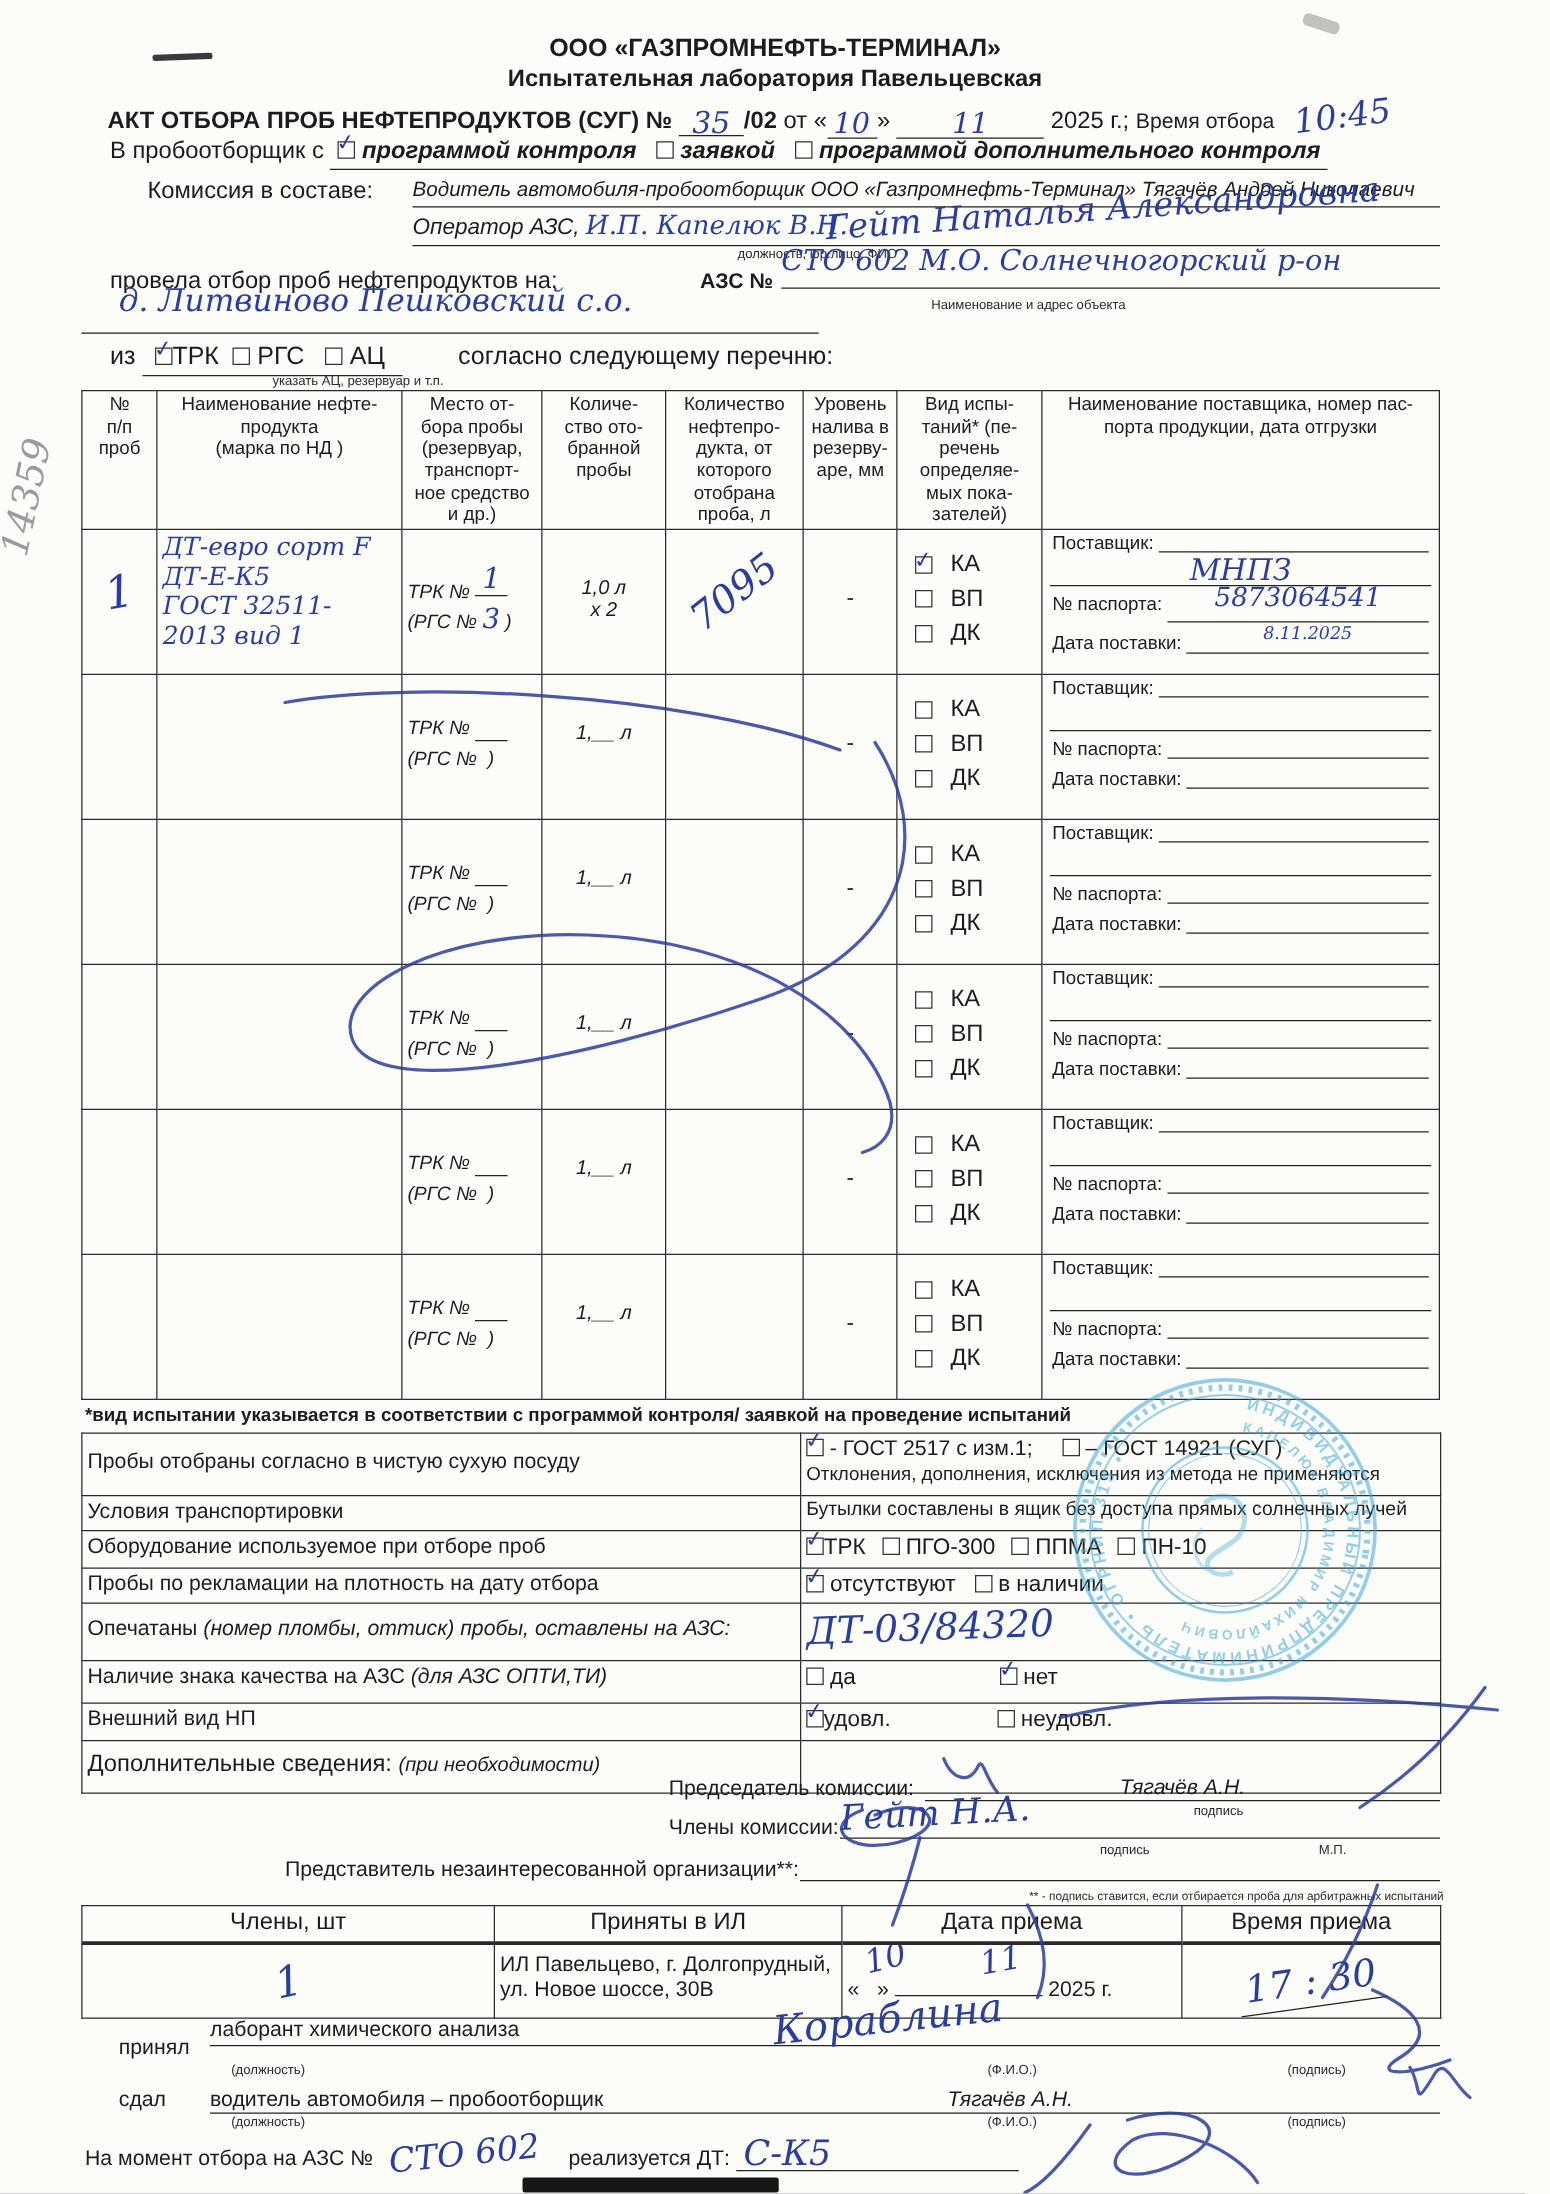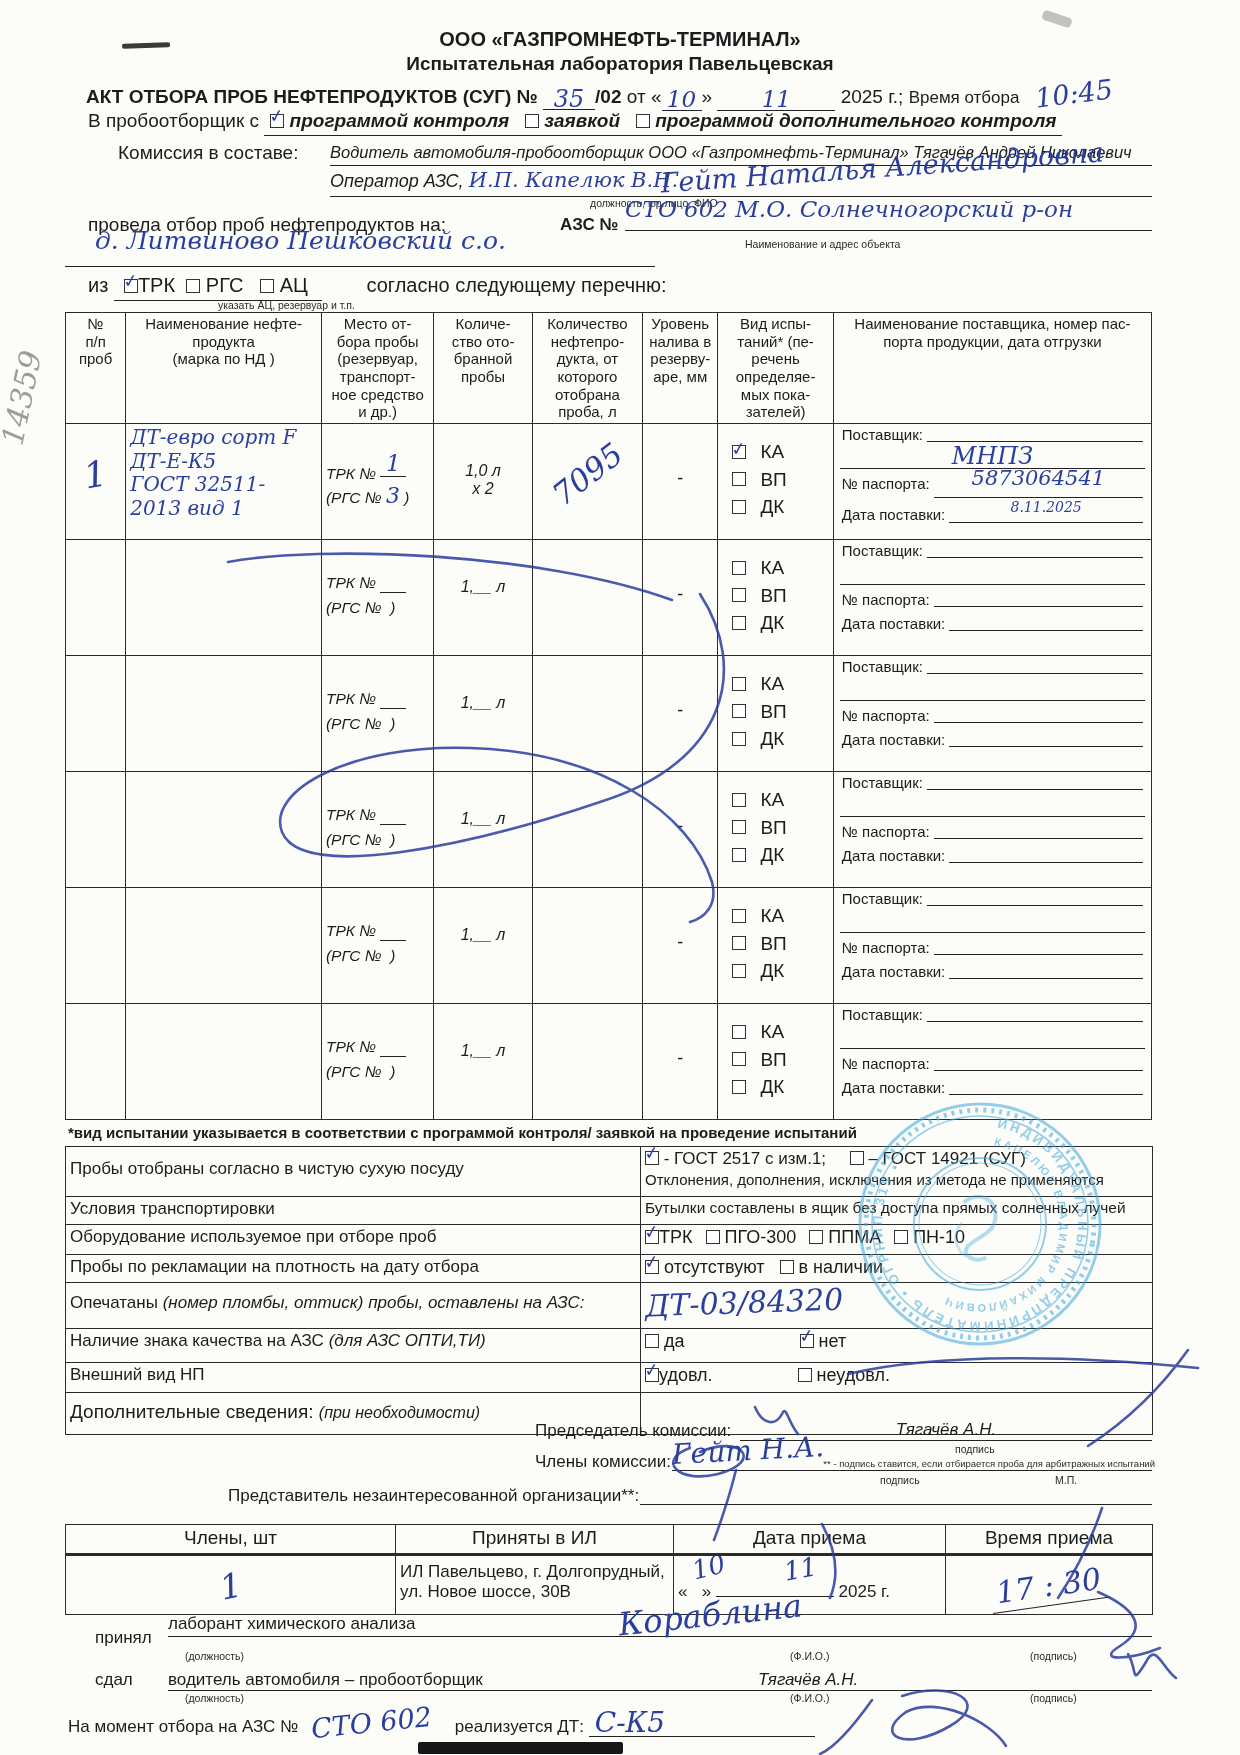--- a/index.html
+++ b/index.html
@@ -585,21 +585,21 @@
 
   <div class="abs" style="left:535px;top:1452px;font-size:17px;">Члены комиссии:</div>
   <div class="abs ul" style="left:672px;top:1430px;width:480px;height:40px;">
     <span class="hw" style="font-size:28px;position:relative;top:4px;transform:rotate(-3deg);display:inline-block;">Гейт Н.А.</span>
   </div>
   <div class="abs cap" style="left:880px;top:1474px;">подпись</div>
   <div class="abs cap" style="left:1055px;top:1474px;">М.П.</div>
 
   <div class="abs" style="left:228px;top:1486px;font-size:17px;">Представитель незаинтересованной организации**:</div>
   <div class="abs" style="left:640px;top:1504px;width:512px;border-bottom:1.6px solid #222;"></div>
-  <div class="abs cap" style="left:705px;top:1458px;width:450px;text-align:right;font-size:9.5px;">** - подпись ставится, если отбирается проба для арбитражных испытаний</div>
+  <div class="abs cap" style="left:705px;top:1512px;width:450px;text-align:right;font-size:9.5px;">** - подпись ставится, если отбирается проба для арбитражных испытаний</div>
 
   <table class="grid abs" style="left:65px;top:1524px;width:1087px;">
     <colgroup>
         <col style="width:330px">
         <col style="width:278px">
         <col style="width:272px">
         <col style="width:207px">
       </colgroup>
     <tbody>
         <tr style="height:30px;font-size:19px;">

